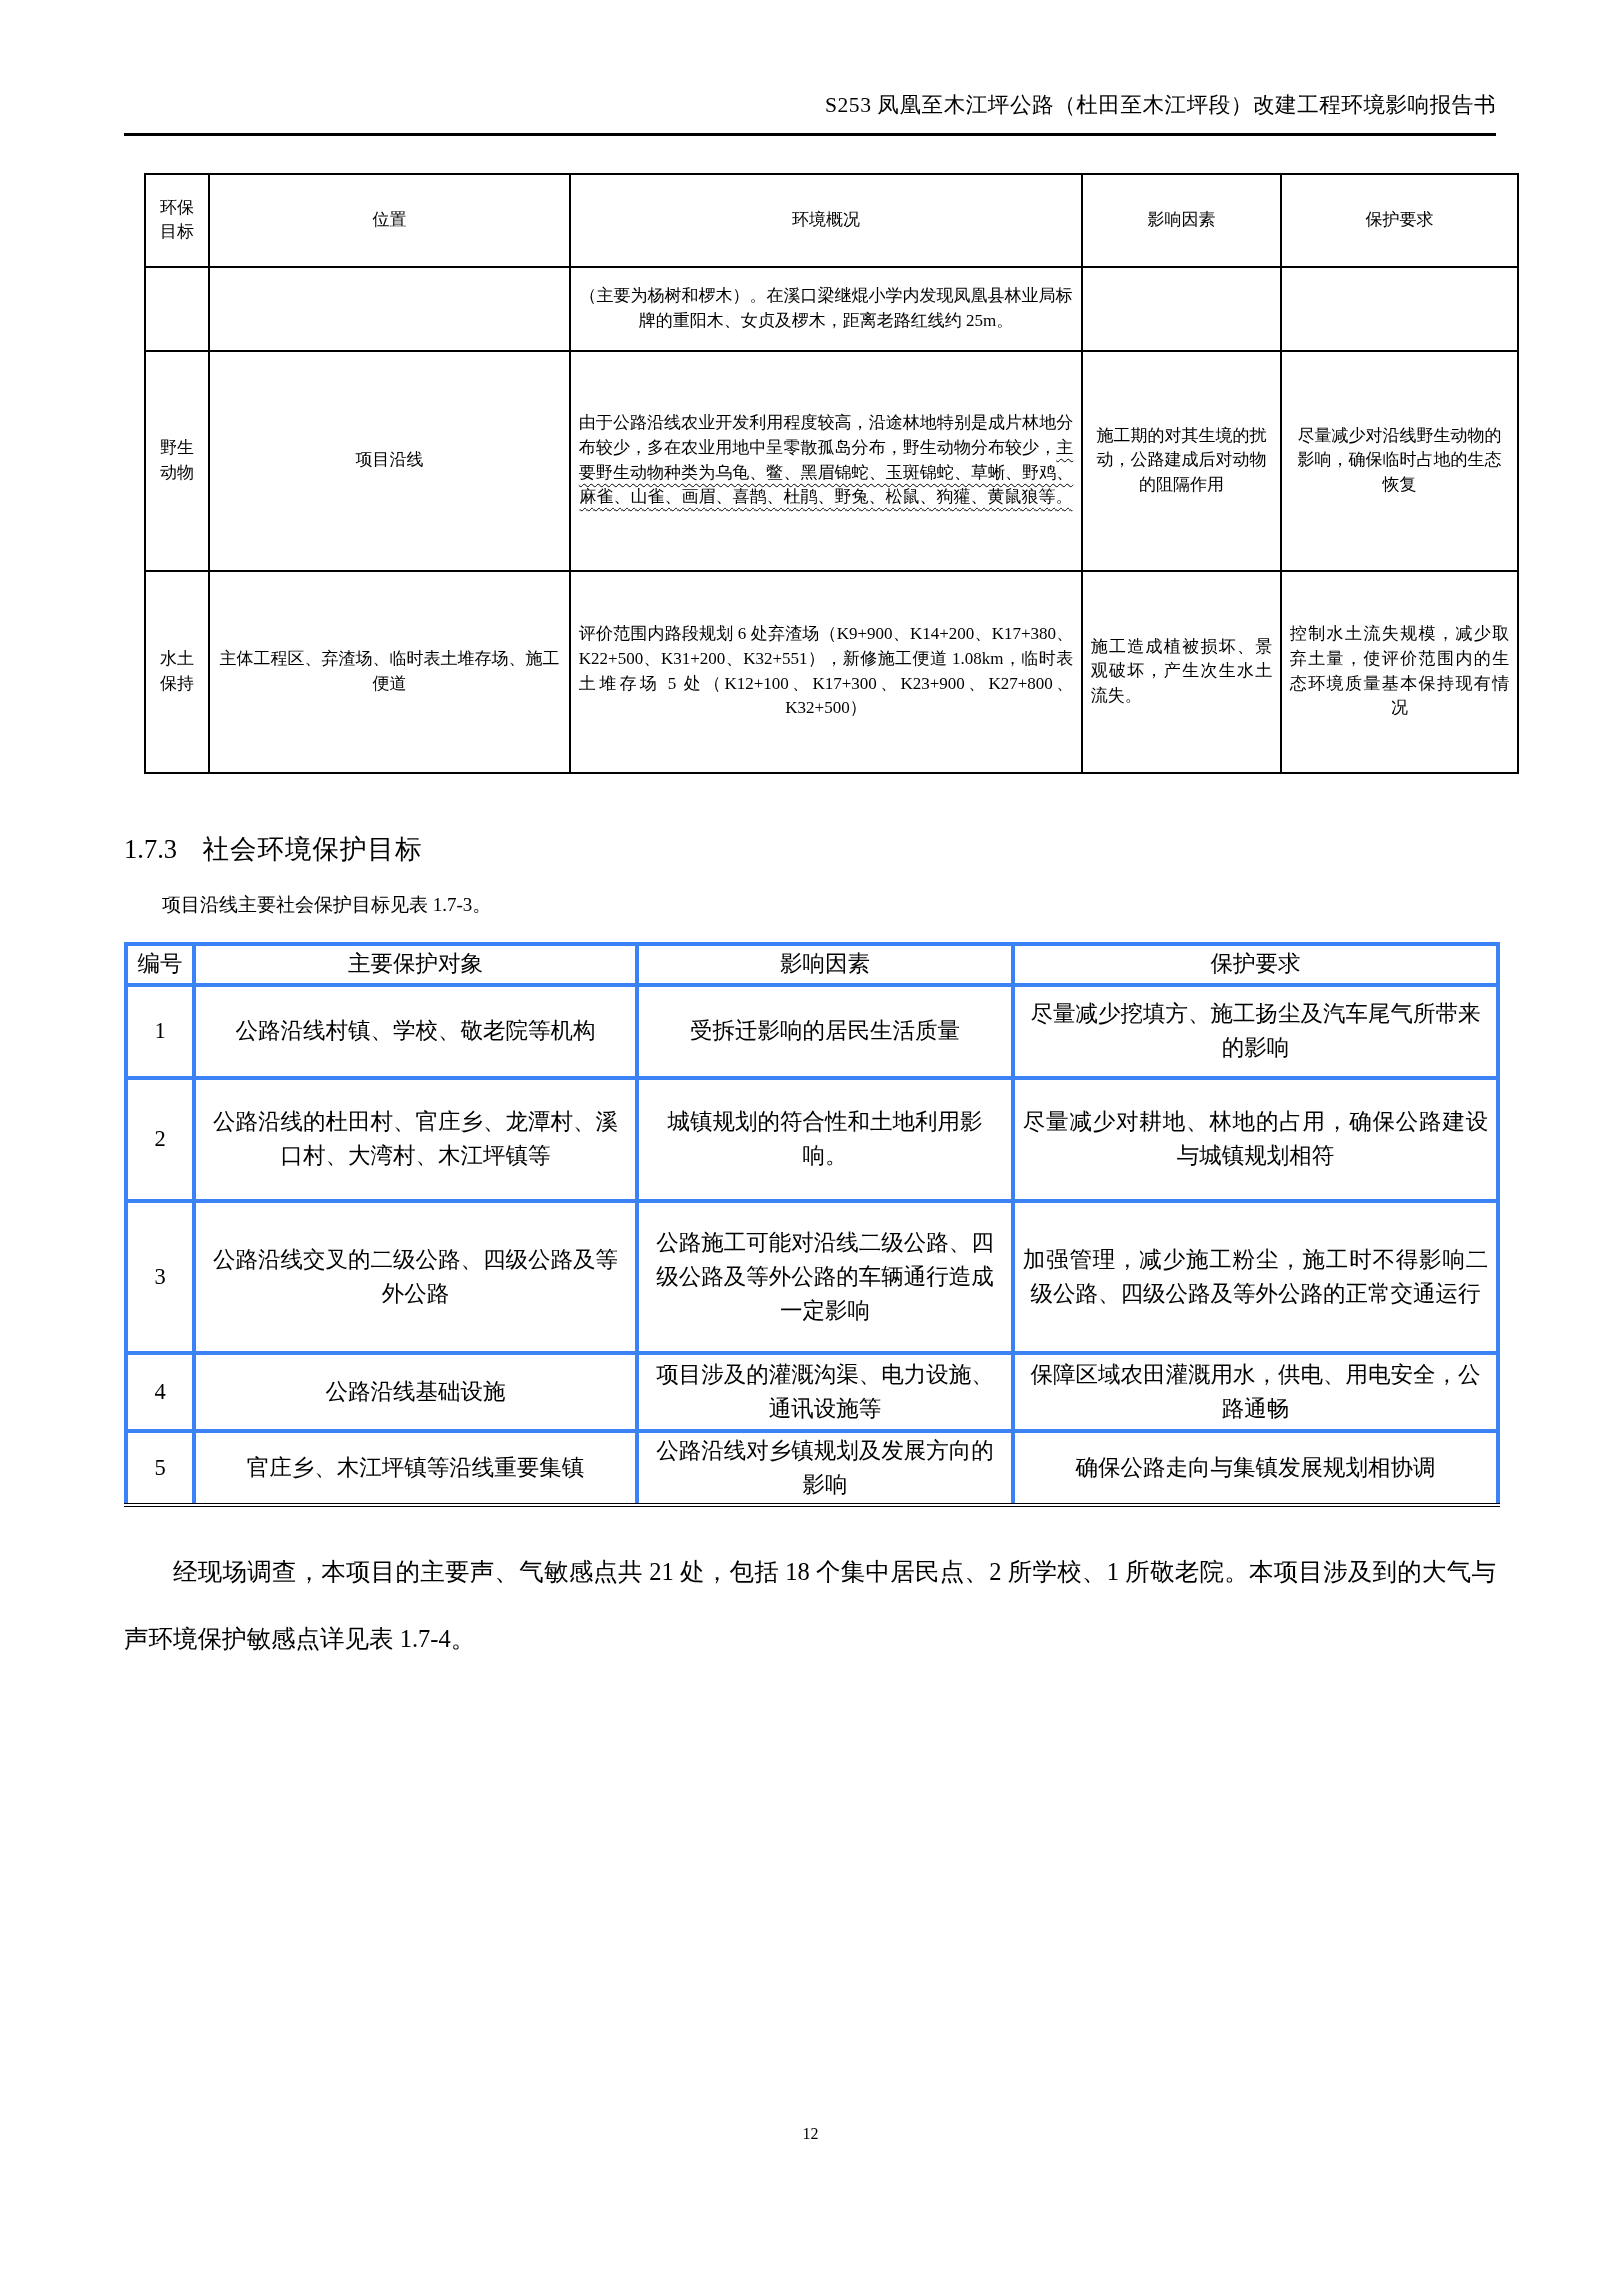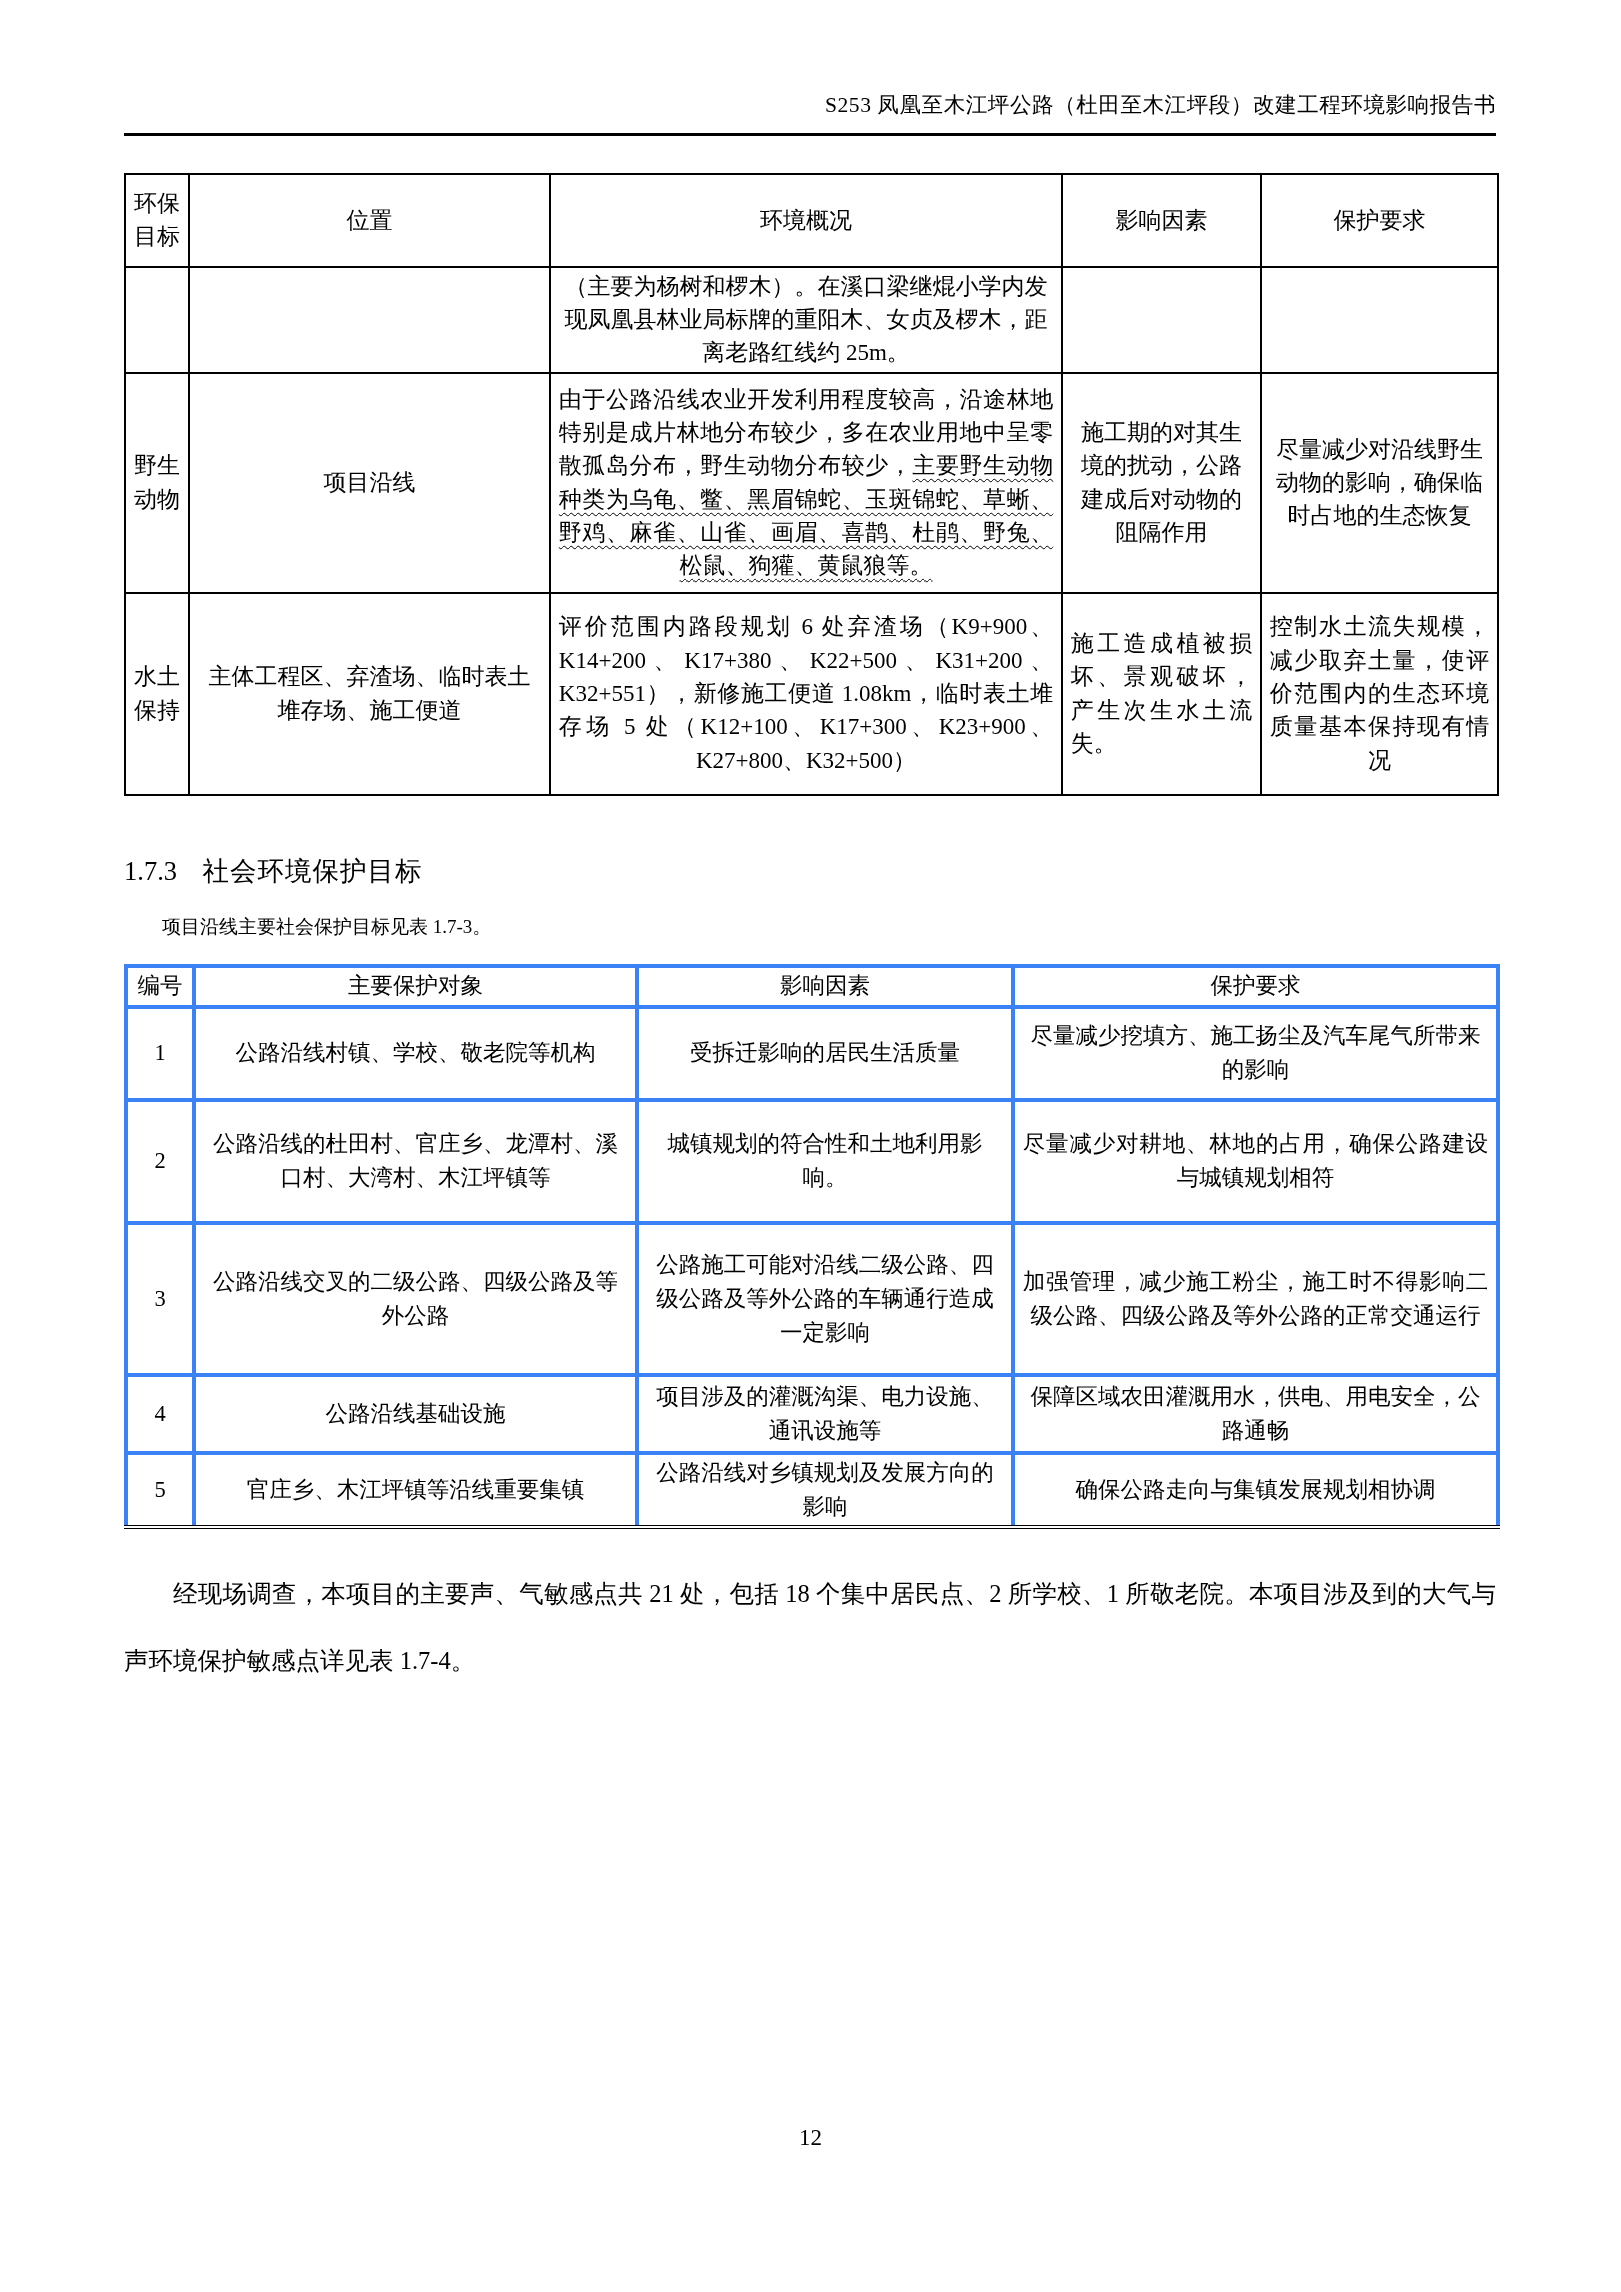--- a/index.html
+++ b/index.html
@@ -9,21 +9,21 @@
     position:relative; overflow:hidden;
   }
   .content { width:1372px; margin-left:124px; }
 
   .doc-header { padding-top:90px; text-align:right; font-size:21.6px; letter-spacing:0.5px; }
   .header-rule { margin-top:13.7px; border:none; border-top:3.9px solid #000; height:0; }
 
   table { border-collapse:collapse; width:100%; table-layout:fixed; }
 
   
-  #table1 { margin-top:37px; font-size:23px; line-height:1.45; border:2.9px solid #000; }
+  #table1 { margin-top:37px; font-size:17px; line-height:1.45; border:2.9px solid #000;margin-left:20px; }
   #table1 th, #table1 td {
     border:2px solid #000; padding:2px 7.8px; vertical-align:middle; text-align:center;
     font-weight:normal; overflow:hidden;
   }
   #table1 tr.t1-head   { height:93px; }
   #table1 tr.t1-rowA   { height:84px; }
   #table1 tr.t1-rowB   { height:220px; }
   #table1 tr.t1-rowC   { height:202px; }
   #table1 tr.t1-rowC td { border-top:2.9px solid #000; }
   .jc { text-align:justify !important; text-align-last:center; }
@@ -48,21 +48,21 @@
   }
   #table2 tr.t2-head { height:41px; }
   #table2 tr.t2-head th { border-bottom:2.9px solid #000; }
   #table2 tr.t2-r1 { height:93px; }
   #table2 tr.t2-r2 { height:123px; }
   #table2 tr.t2-r3 { height:152px; }
   #table2 tr.t2-r4 { height:78px; }
   #table2 tr.t2-r5 { height:74px; }
   #table2 tr.t2-r5 td { border-top:2.9px solid #000; }
 
-  .page-num { position:absolute; top:2125px; left:0; width:100%; text-align:center; font-size:23px; }
+  .page-num { position:absolute; top:2125px; left:0; width:100%; text-align:center; font-size:16px; }
 </style>
 </head>
 <body>
 
 <div class="content">
 
   <div class="doc-header">S253 凤凰至木江坪公路（杜田至木江坪段）改建工程环境影响报告书</div>
   <hr class="header-rule">
 
   <table id="table1">

